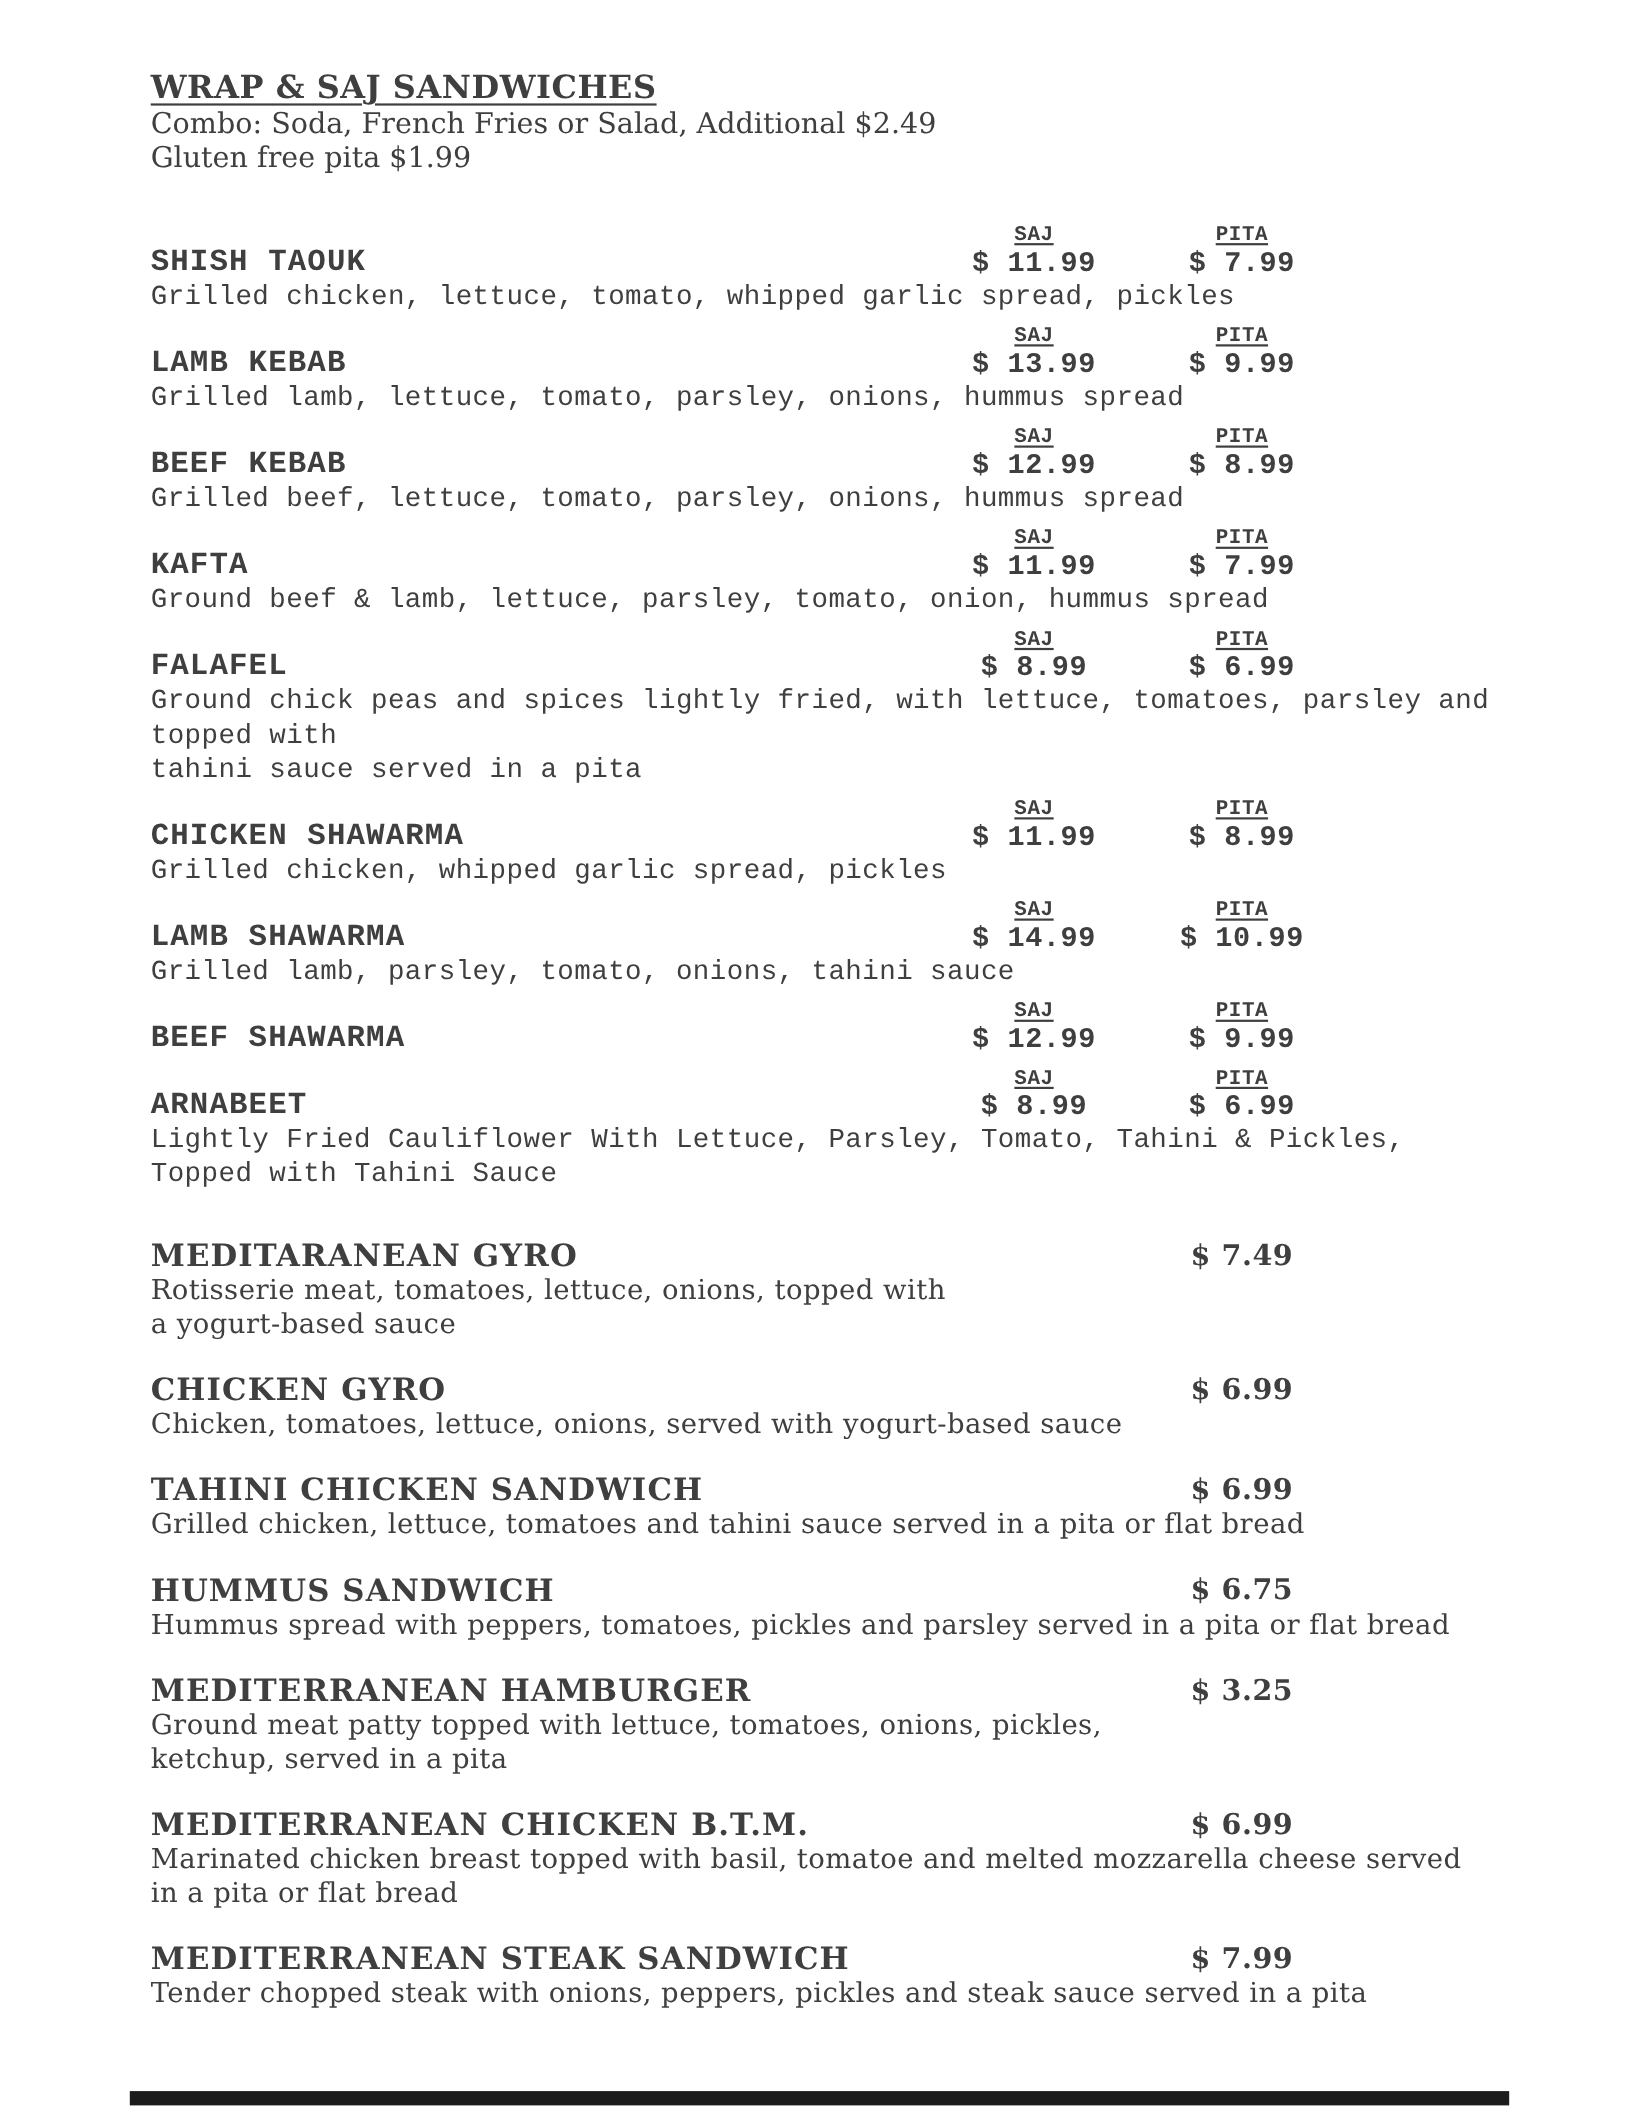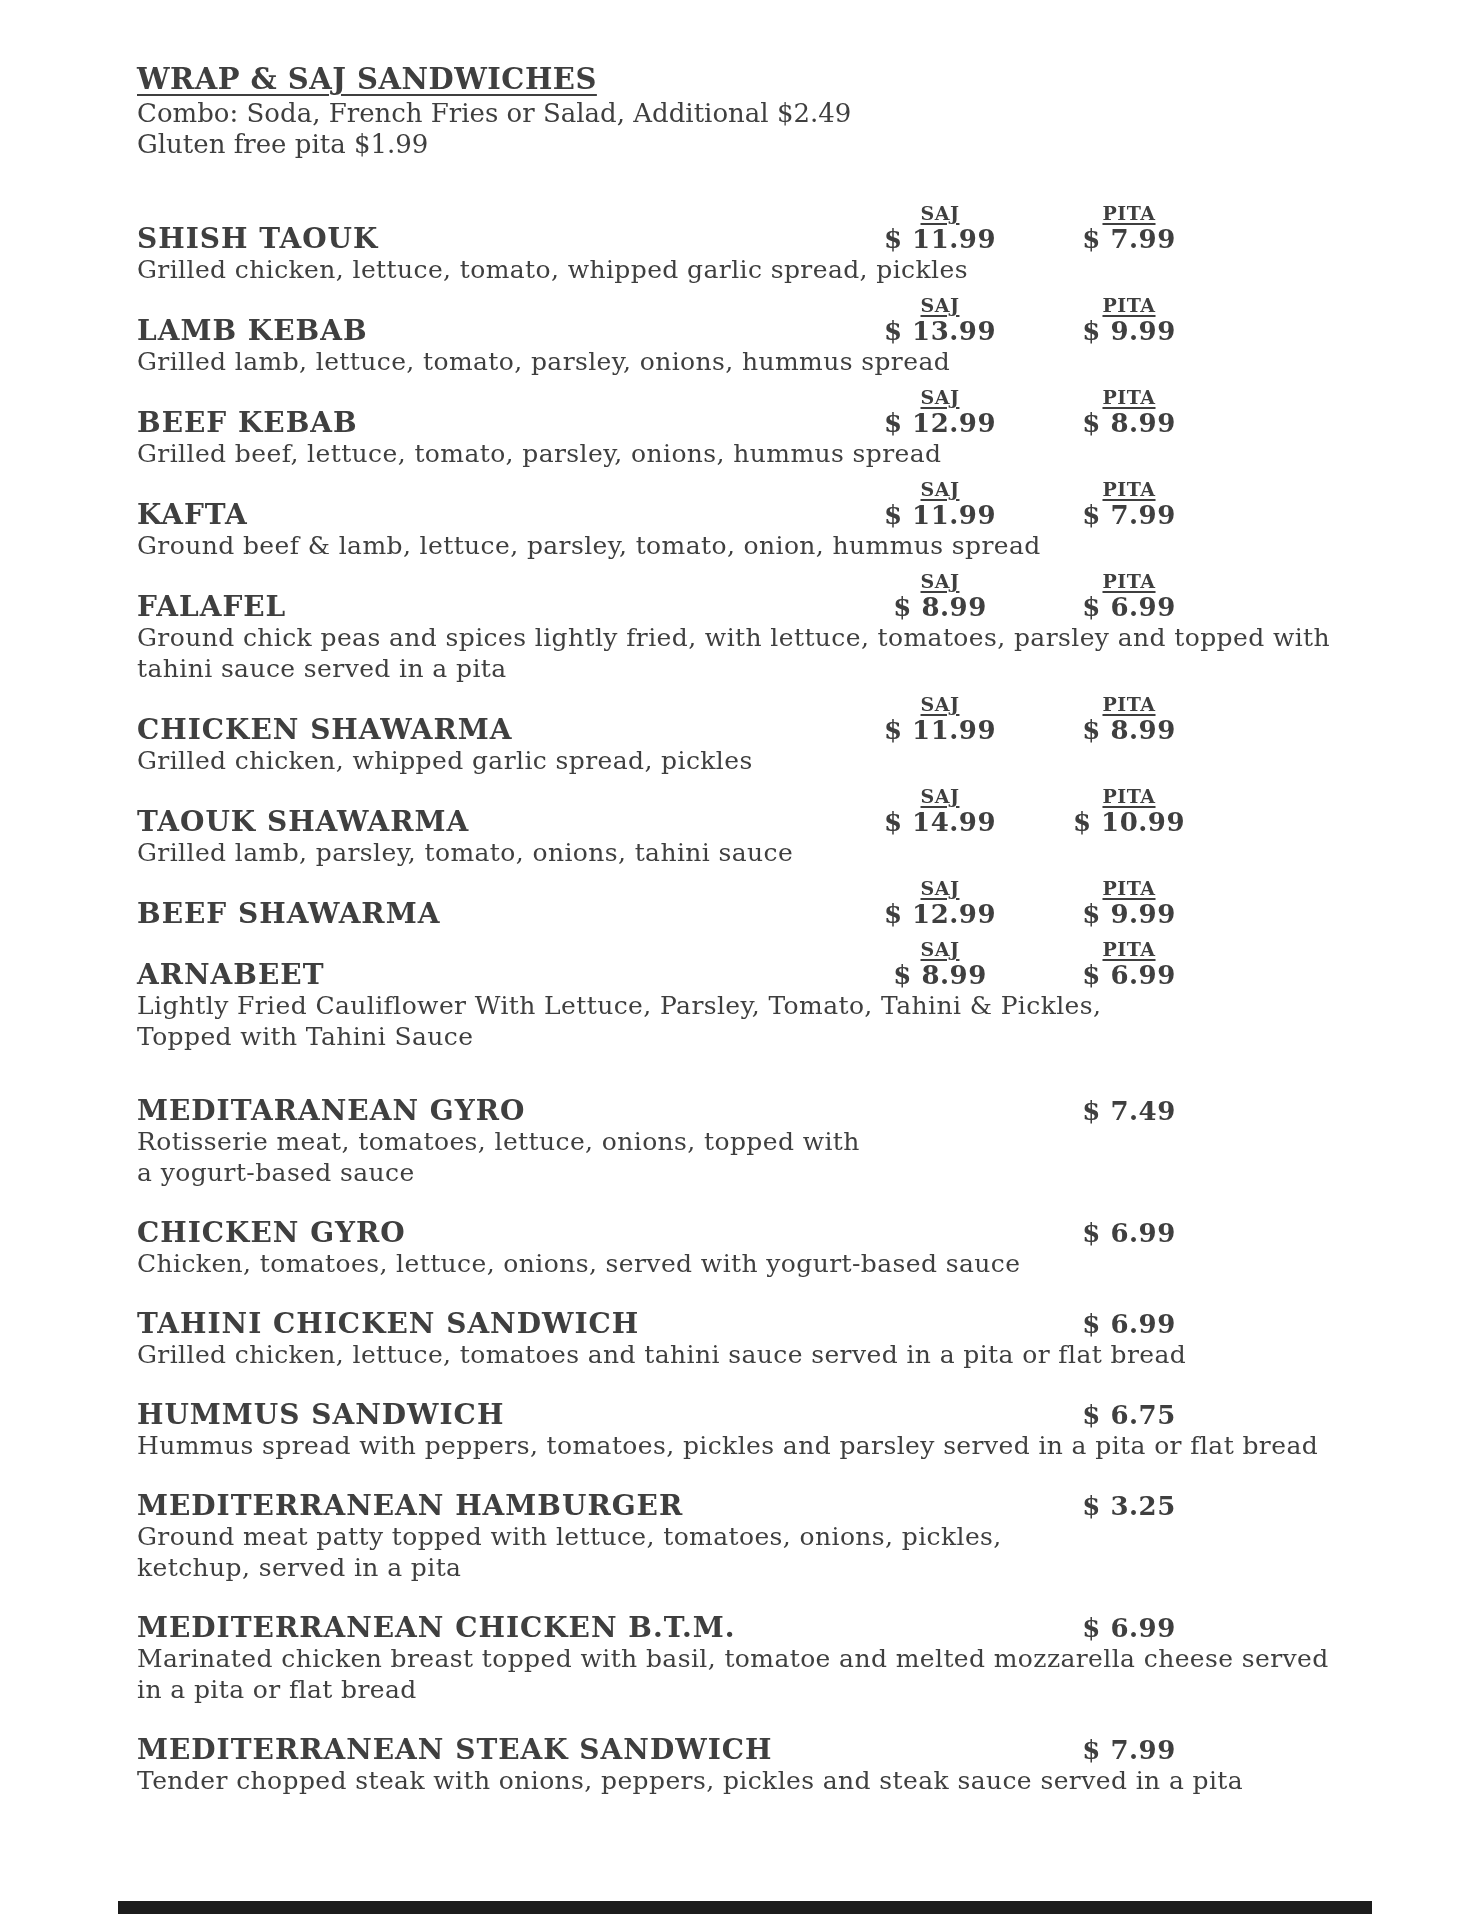--- a/index.html
+++ b/index.html
@@ -14,21 +14,21 @@
   .header { margin:0 71px 0 137px; padding-top:60px; text-align:left; }
   .title {
     font-size:29px; font-weight:bold; letter-spacing:0.5px; line-height:38px; margin:0;
     text-decoration:underline; text-underline-offset:5px; text-decoration-thickness:2px;
   }
   .subtitle { font-size:26px; line-height:31px; margin:0; }
 
   .items { margin-left:137px; width:1233px; margin-top:42px; }
 
   .item { position:relative; }
-  .item.dual { margin-bottom:9px; }
+  .item.dual { margin-bottom:9px;font-family:Liberation Mono, monospace; }
   .item.single { margin-bottom:30px; }
   .singles { margin-top:44px; }
 
   .labels-row { position:relative; height:22px; }
   .name-row { position:relative; line-height:30px; height:30px; }
 
   .price-col { position:absolute; width:150px; text-align:center; top:0; }
   .saj-pos  { left:728px; }
   .pita-pos { left:917px; }
 
@@ -139,21 +139,21 @@
     </div>
     <p class="item-desc">Grilled chicken, whipped garlic spread, pickles</p>
   </section>
 
   <section class="item dual">
     <div class="labels-row">
       <span class="price-col saj-pos col-label saj-col-label">SAJ</span>
       <span class="price-col pita-pos col-label pita-col-label">PITA</span>
     </div>
     <div class="name-row">
-      <h2 class="item-name">TAOUK SHAWARMA</h2>
+      <h2 class="item-name">LAMB SHAWARMA</h2>
       <span class="price-col saj-pos price saj-price">$ 14.99</span>
       <span class="price-col pita-pos price pita-price">$ 10.99</span>
     </div>
     <p class="item-desc">Grilled lamb, parsley, tomato, onions, tahini sauce</p>
   </section>
 
   <section class="item dual">
     <div class="labels-row">
       <span class="price-col saj-pos col-label saj-col-label">SAJ</span>
       <span class="price-col pita-pos col-label pita-col-label">PITA</span>

